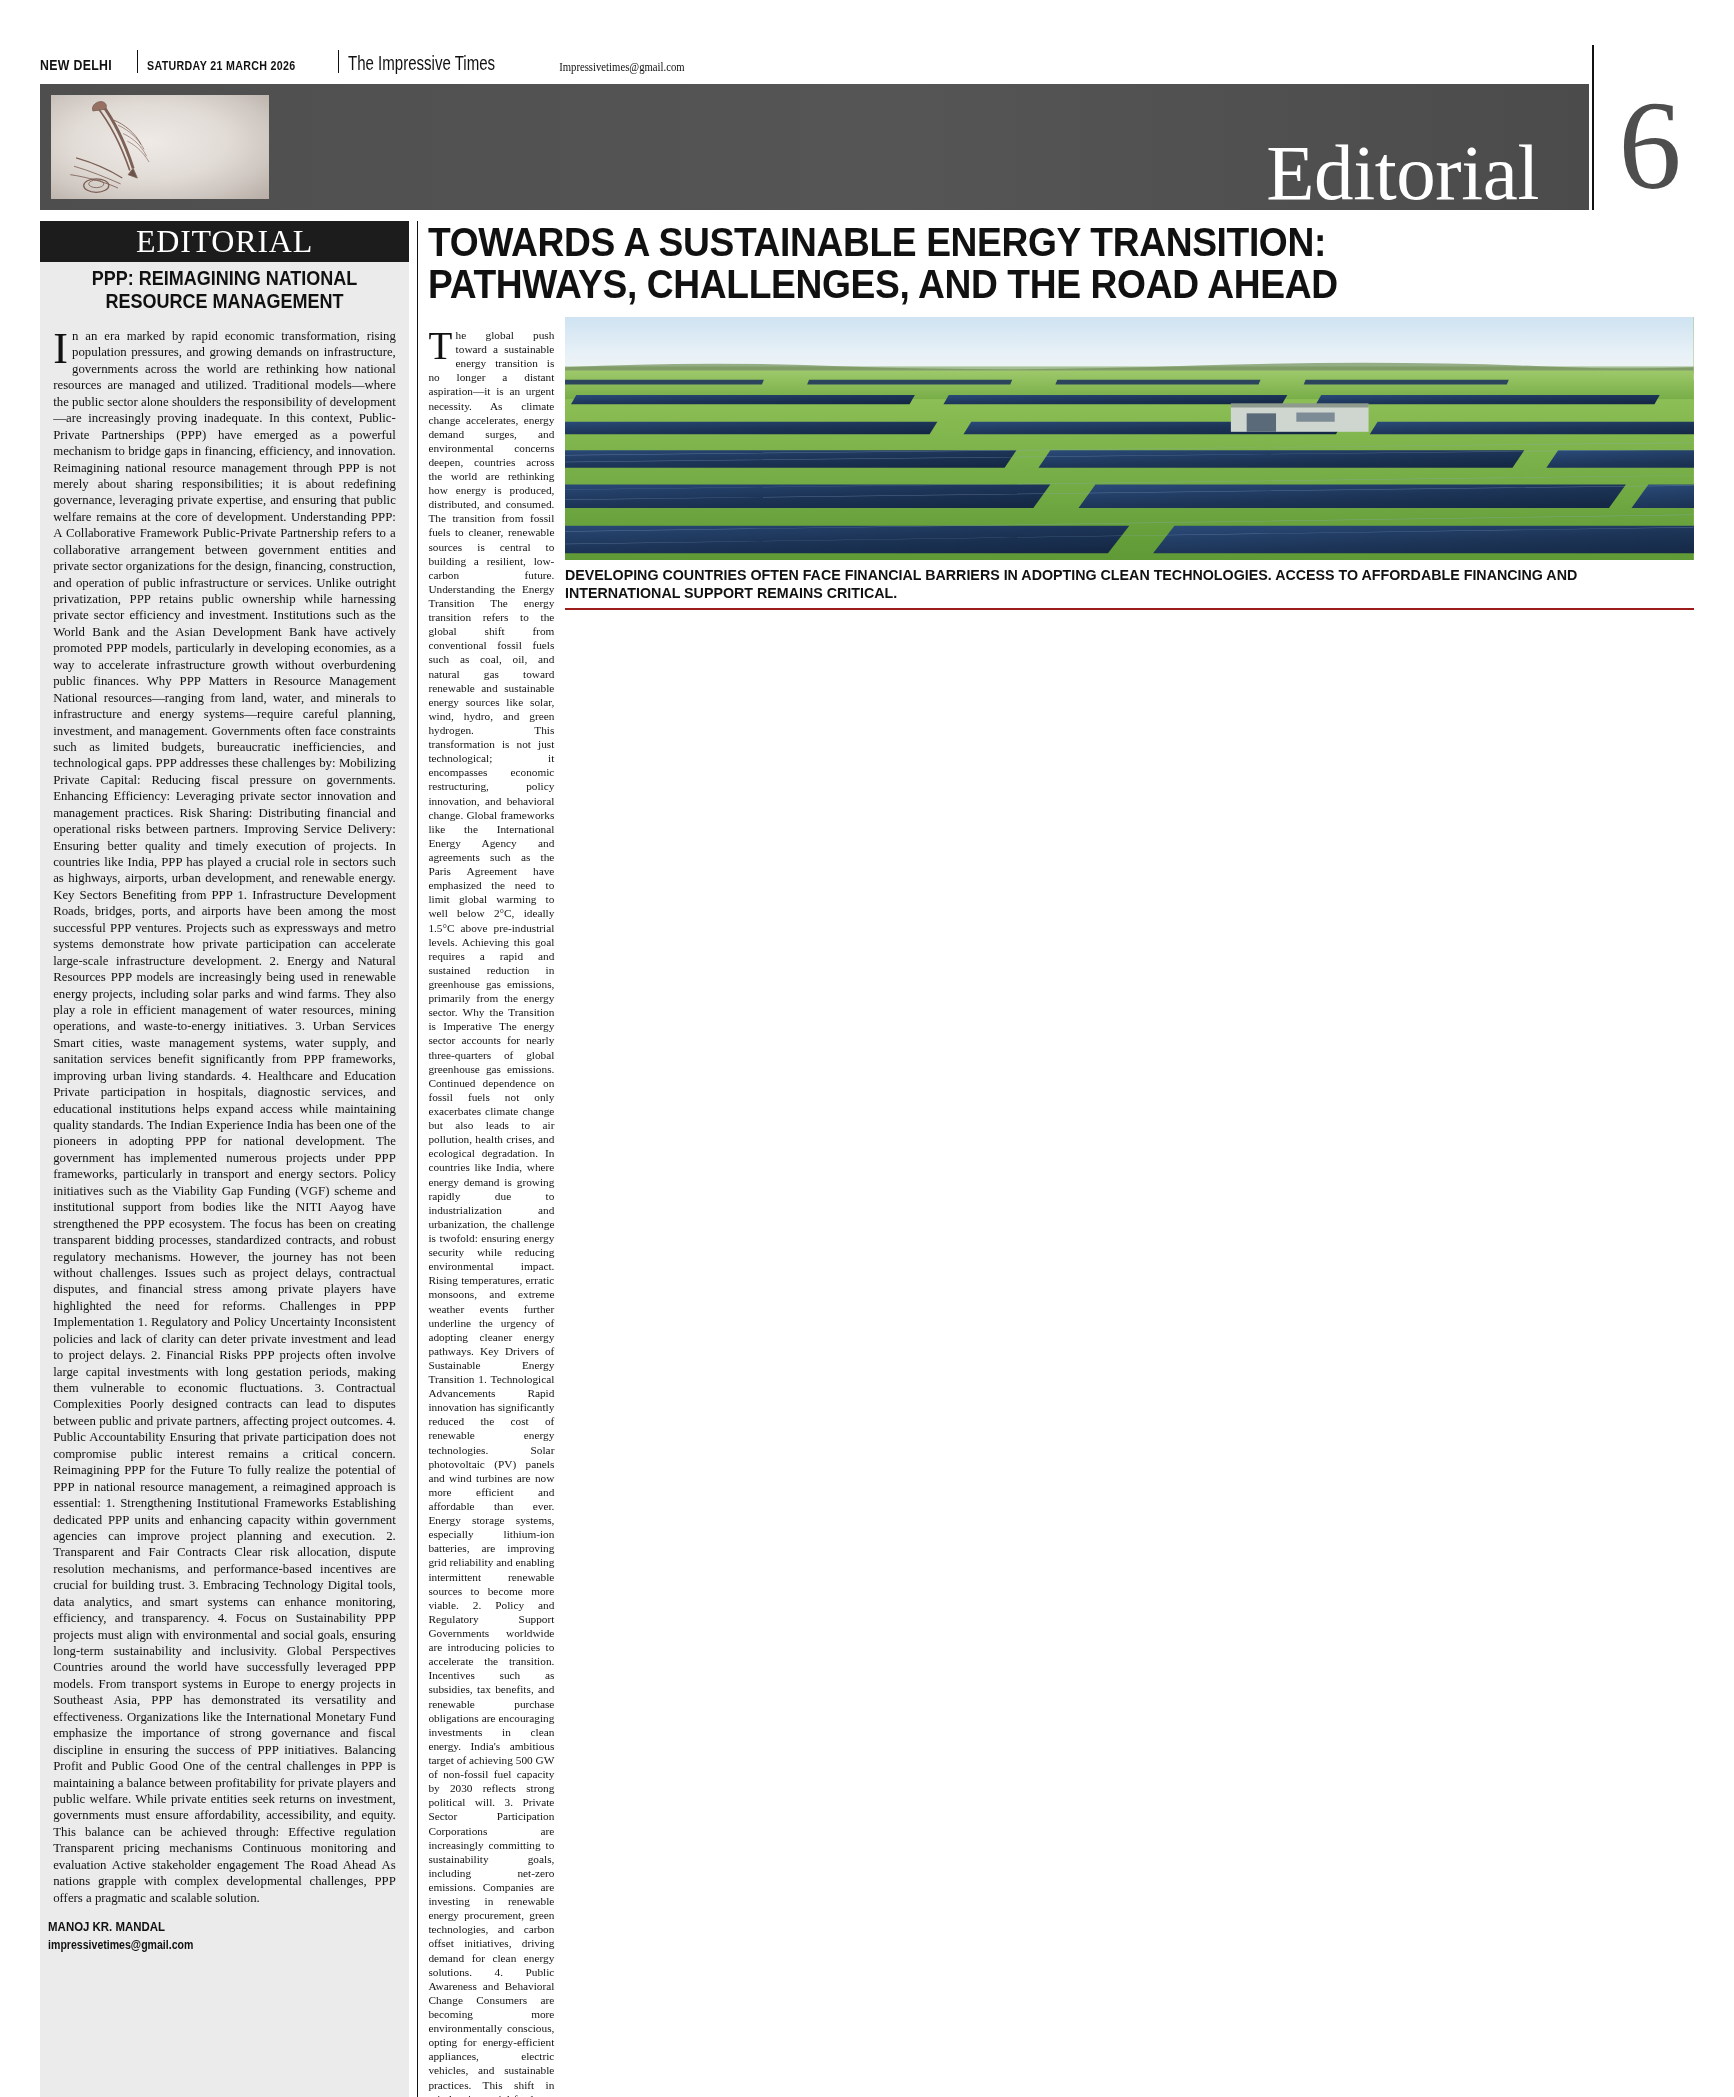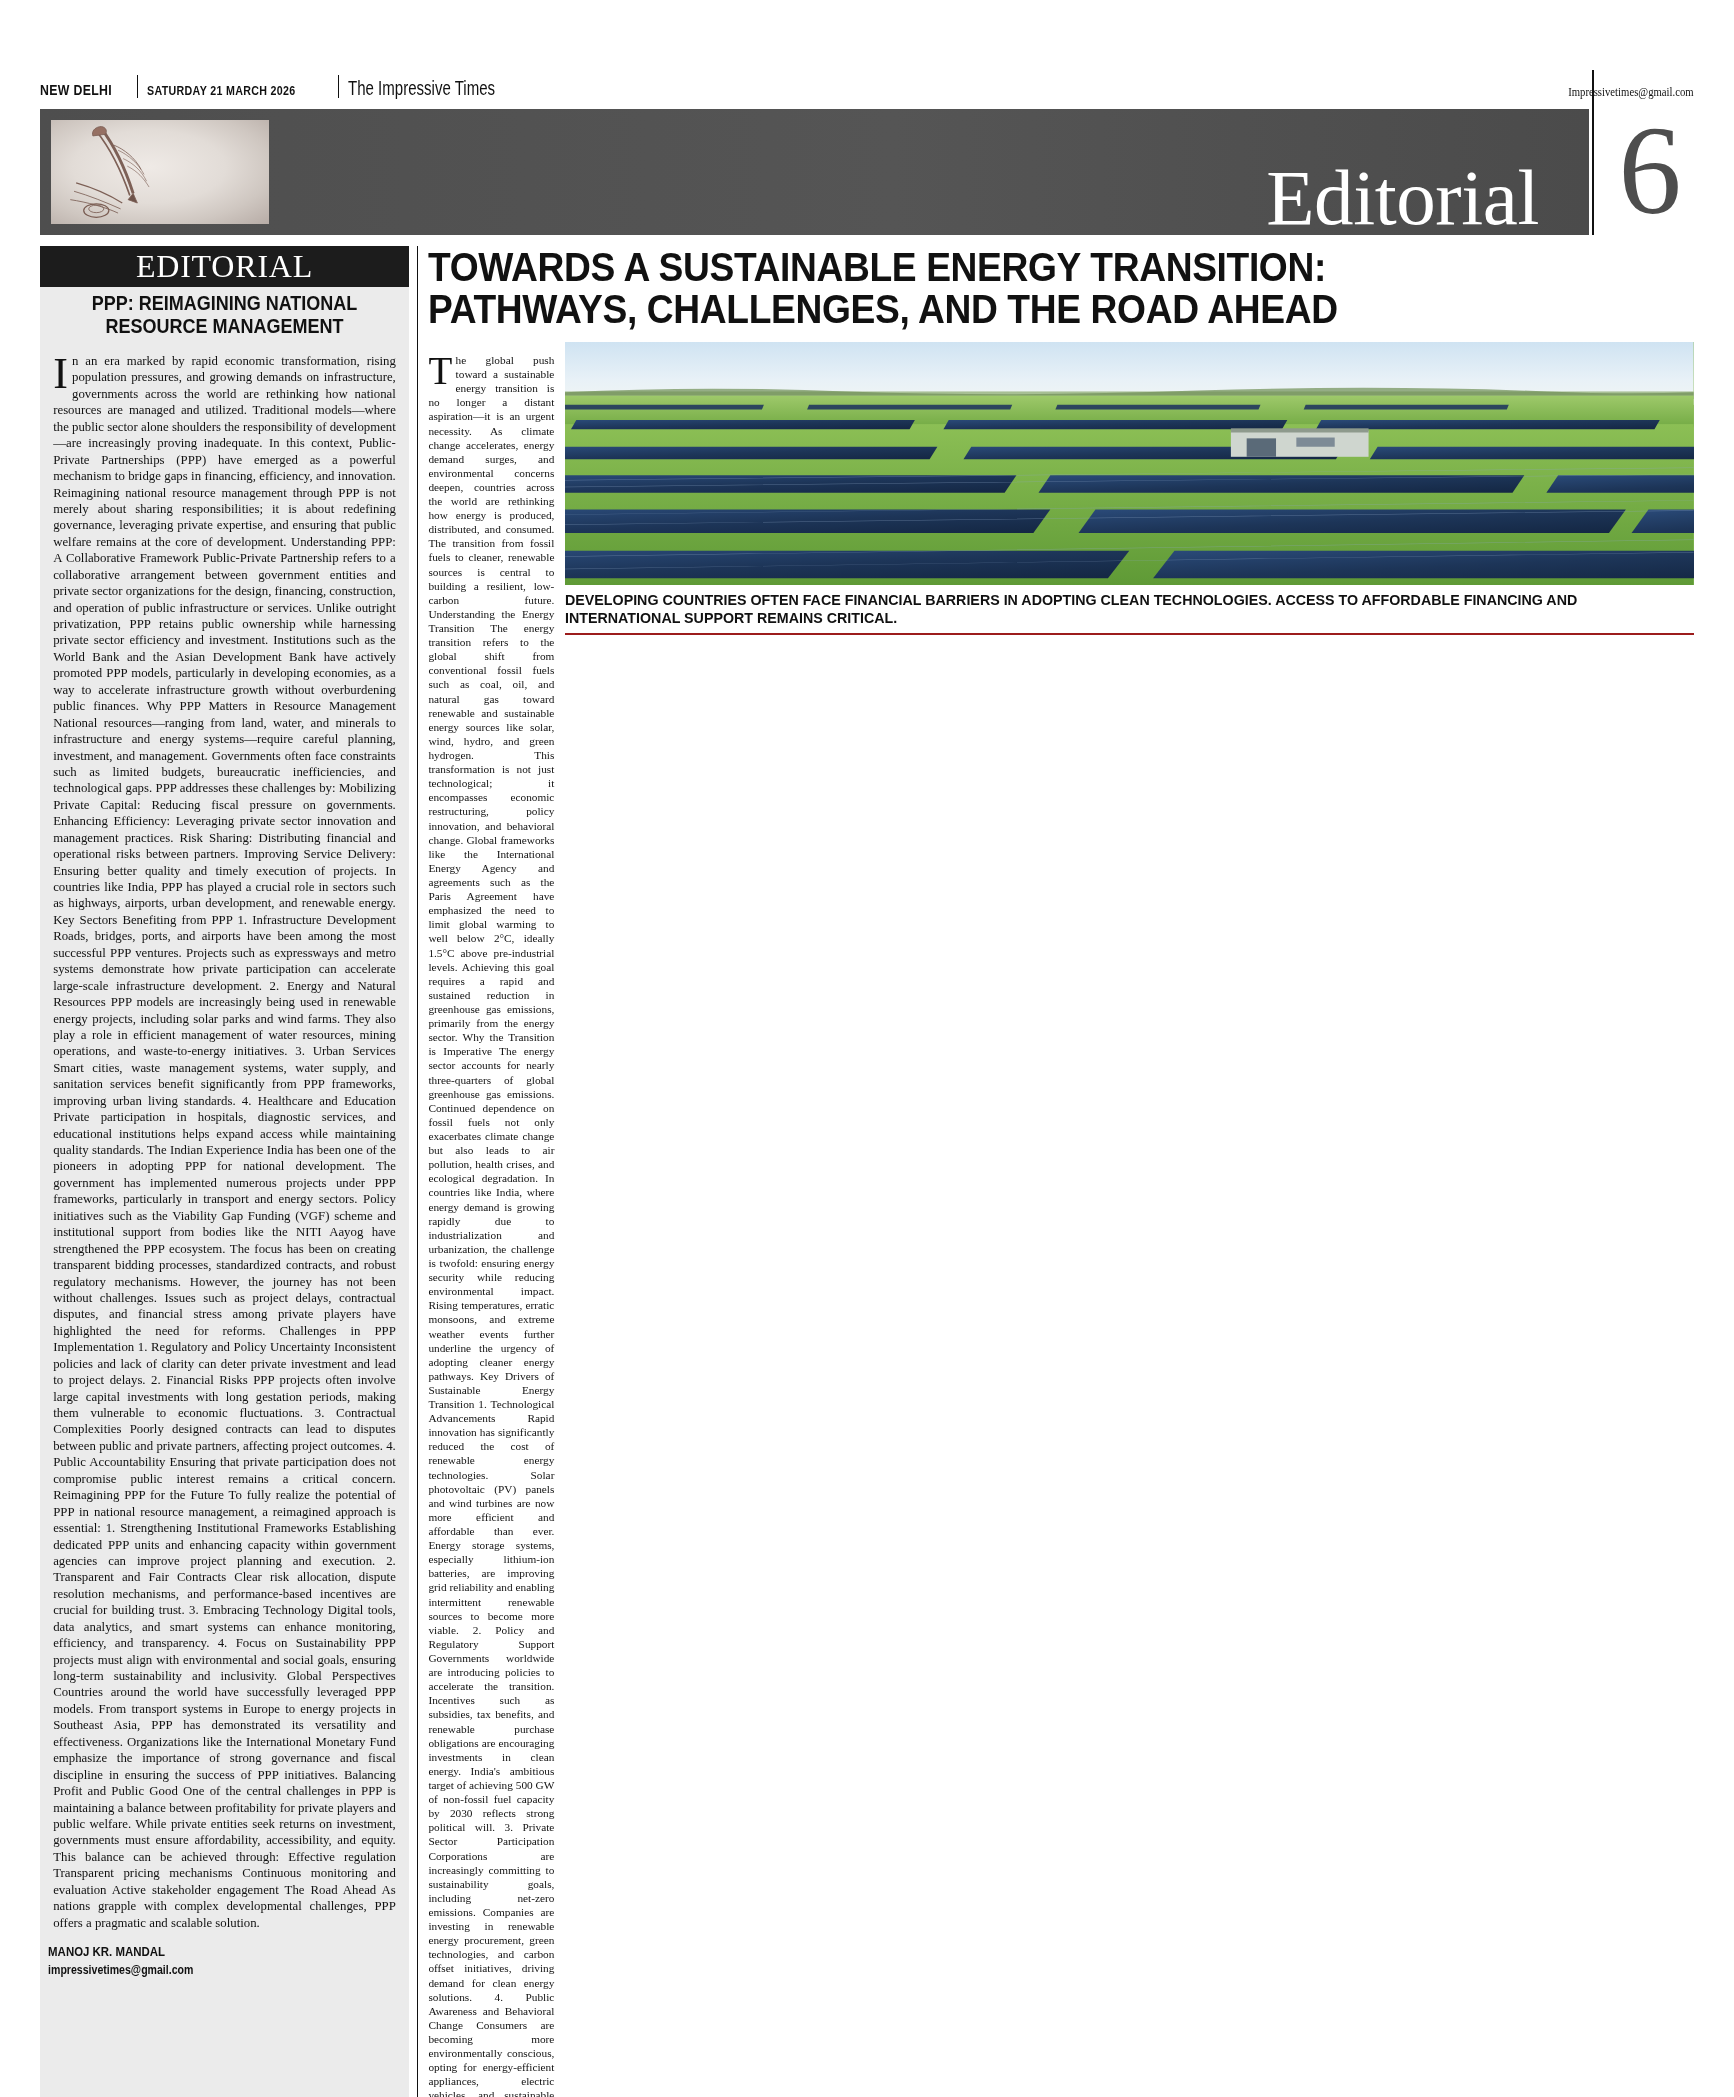--- a/index.html
+++ b/index.html
@@ -1,20 +1,20 @@
 <!DOCTYPE html>
 <html style="font-size:6.7px"><head>
 <meta charset="utf-8">
 <style>
   html,body{margin:0;padding:0;background:#fff;}
   body{width:1734px;height:2701px;font-family:"Liberation Serif",serif;color:#111;position:relative;}
   .page{width:1734px;height:2701px;position:relative;box-sizing:border-box;padding:0 40px;}
 
   
-  .masthead{display:flex;align-items:flex-end;justify-content:space-between;padding-top:32px;margin-top:40px;}
+  .masthead{display:flex;align-items:flex-end;justify-content:flex-start;padding-top:47px;}
   .mast-left{display:flex;align-items:baseline;gap:0;}
   .mast-city{font-family:"Liberation Sans",sans-serif;font-weight:700;font-size:15px;letter-spacing:0.4px;transform:scaleX(.82);transform-origin:left bottom;white-space:nowrap;}
   .mast-sep{display:inline-block;width:1.3px;height:22.7px;background:#111;margin:0 9.2px;position:relative;top:3.4px;}
   .mast-date{font-family:"Liberation Sans",sans-serif;font-weight:700;font-size:13px;letter-spacing:0.4px;transform:scaleX(.82);transform-origin:left bottom;white-space:nowrap;}
   .mast-title{font-family:"Liberation Sans",sans-serif;font-weight:400;font-size:19.3px;transform:scaleX(.78);transform-origin:left bottom;white-space:nowrap;}
   .mast-mail{font-family:"Liberation Serif",serif;font-size:12.6px;transform:scaleX(.85);transform-origin:right bottom;white-space:nowrap;}
 
   
   .hero{margin-top:9.2px;height:126px;display:flex;position:relative;}
   .hero-band{flex:1;background:linear-gradient(90deg,#4e4e4e 0%,#555 55%,#4b4b4b 100%);position:relative;display:flex;align-items:center;}

